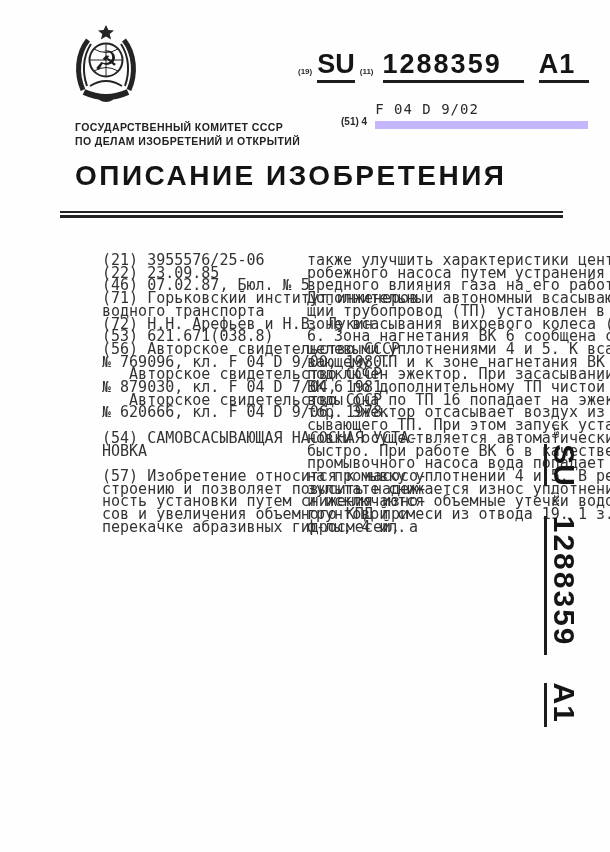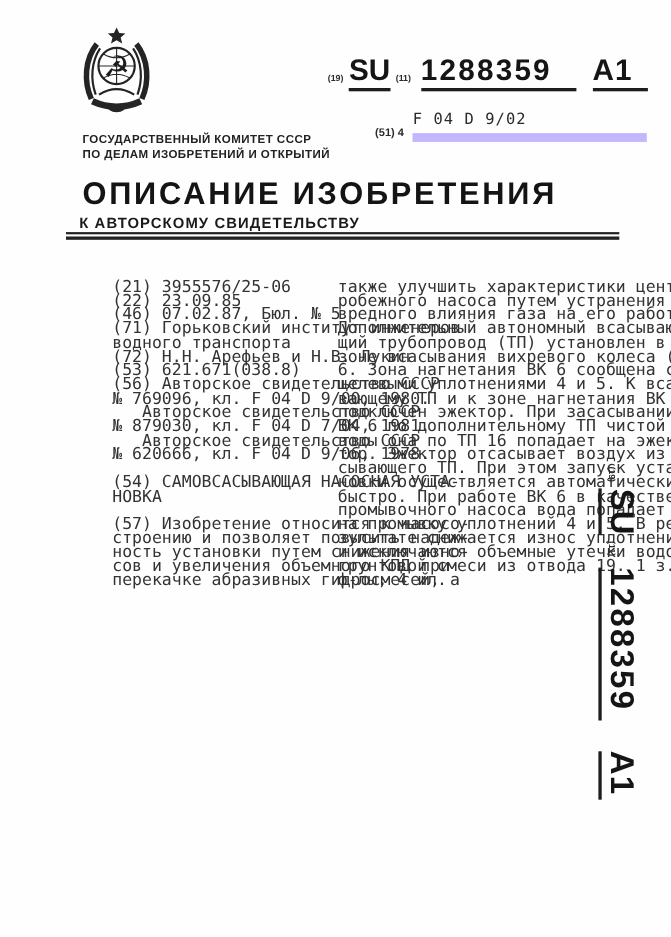--- a/index.html
+++ b/index.html
@@ -107,21 +107,20 @@
     <span class="big num">1288359</span>
     <span class="big kind">A1</span>
   </div>
 
   <div class="ipc-line">
     <span class="ipc-label">(51) 4</span>
     <span class="ipc-code">F 04 D 9/02</span>
   </div>
 
   <h1 class="main-title">ОПИСАНИЕ ИЗОБРЕТЕНИЯ</h1>
-  <h2 class="sub-title">К АВТОРСКОМУ СВИДЕТЕЛЬСТВУ</h2>
   <div class="rule"></div>
 
   <pre class="col left">(21) 3955576/25-06
 (22) 23.09.85
 (46) 07.02.87, Бюл. № 5
 (71) Горьковский институт инженеров
 водного транспорта
 (72) Н.Н. Арефьев и Н.В. Лукин
 (53) 621.671(038.8)
 (56) Авторское свидетельство СССР

